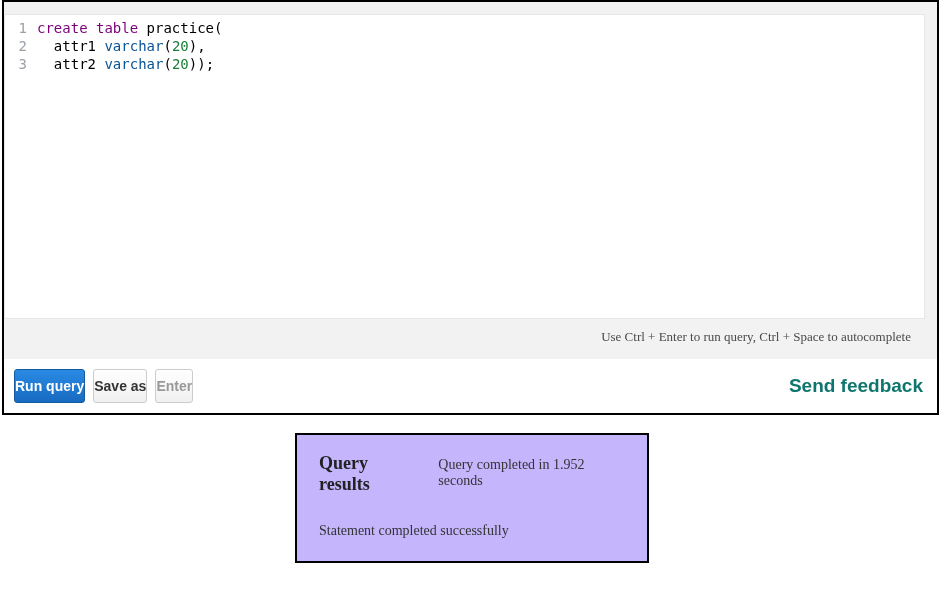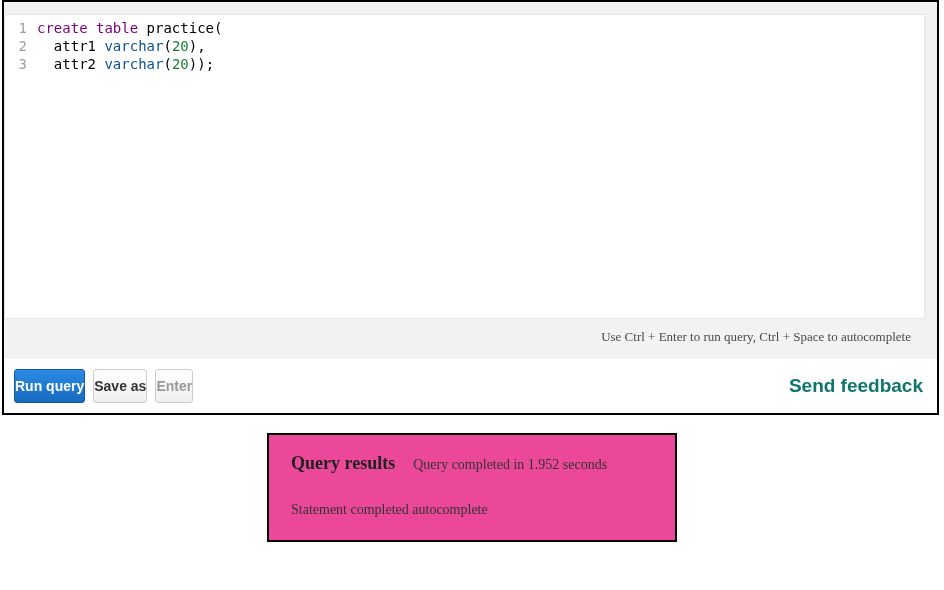--- a/index.html
+++ b/index.html
@@ -91,24 +91,24 @@
   .feedback-link {
     margin-left: auto;
     color: #0f766e;
     font-weight: bold;
     font-size: 19px;
     cursor: pointer;
     padding-right: 4px;
   }
   .results-panel {
     border: 2px solid #000;
-    width: 410px;
+    width: 354px;
     margin: 18px auto 0 auto;
     padding: 18px 20px 22px 22px;
-    background: #ec4899;
+    background: #c4b5fd;
   }
   .results-header {
     display: flex;
     align-items: baseline;
     gap: 18px;
     margin-bottom: 28px;
   }
   .results-title {
     font-family: "Comic Sans MS", "Segoe Script", cursive;
     font-weight: bold;
@@ -144,14 +144,14 @@
     <button class="btn btn-disabled">Enter</button>
     <span class="feedback-link">Send feedback</span>
   </div>
 </div>
 
 <div class="results-panel">
   <div class="results-header">
     <span class="results-title">Query results</span>
     <span class="results-meta">Query completed in 1.952 seconds</span>
   </div>
-  <div class="results-status">Statement completed autocomplete</div>
+  <div class="results-status">Statement completed successfully</div>
 </div>
 
 </body></html>

